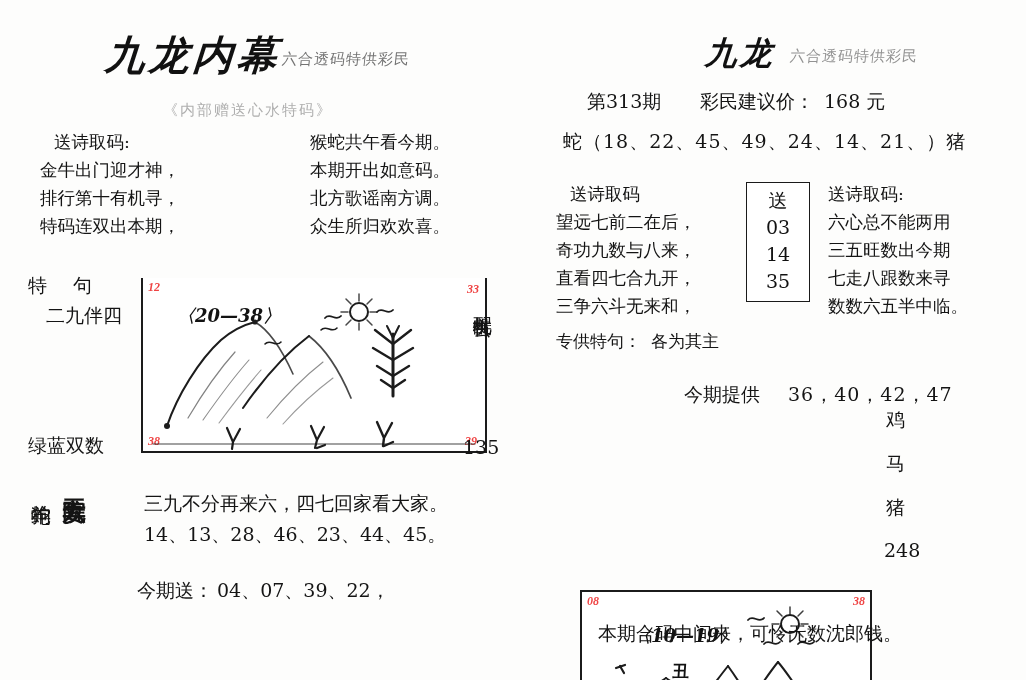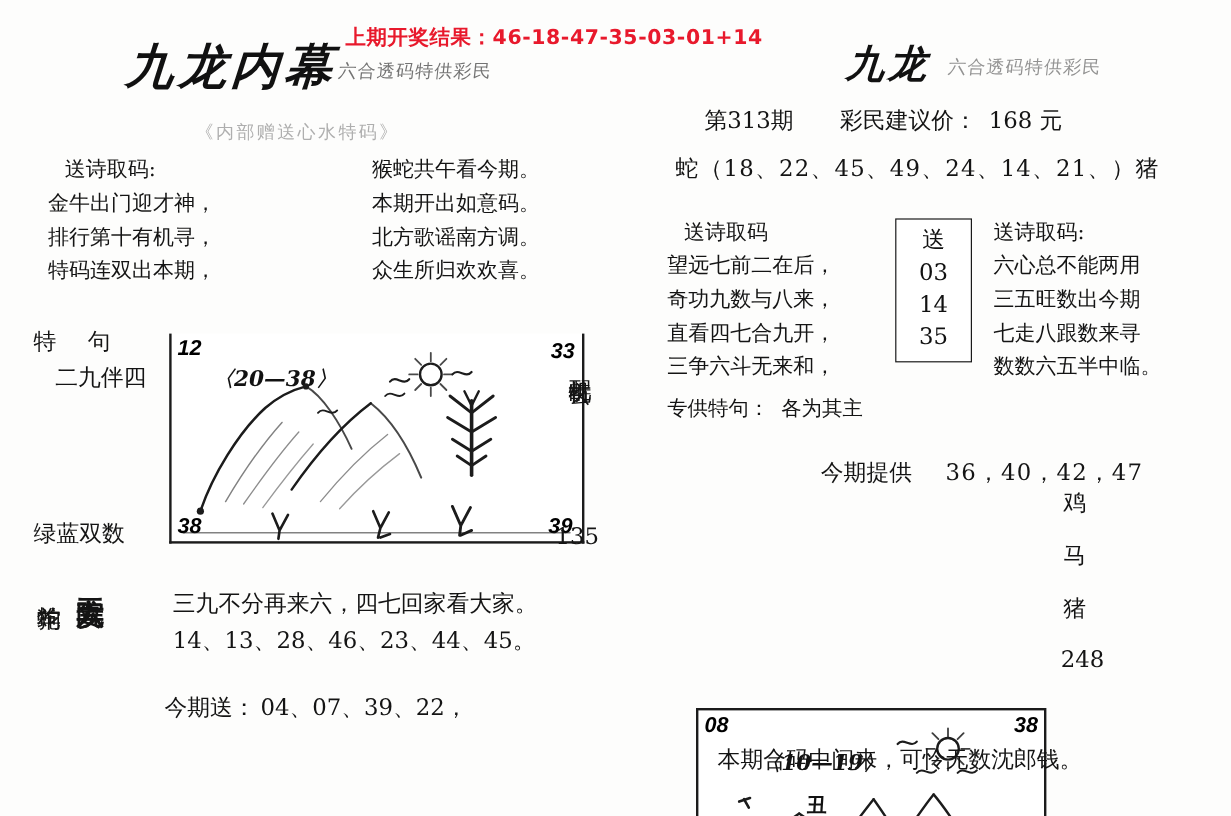--- a/index.html
+++ b/index.html
@@ -109,23 +109,23 @@
 
   
   .sketch {
     border: 2px solid #1b1b1b;
     background: #fff;
     position: relative;
   }
   .sketch.left-sk { border-width: 0 2px 2px 2px; border-top: none; }
   .corner {
     position: absolute;
-    font-family: Liberation Sans, sans-serif;
-    font-size: 18px;
-    color: #000000;
+    font-family: Liberation Serif, serif;
+    font-size: 12px;
+    color: #ef4444;
     font-style: italic;
     font-weight: 600;
   }
   .range-lbl {
     position: absolute;
     font-family: "DejaVu Serif", "Liberation Serif", serif;
     font-size: 18px;
     font-style: italic;
     font-weight: 600;
     color: #121212;
@@ -142,23 +142,20 @@
 </style>
 </head>
 <body>
 
 <div id="page">
 
   <div class="abs brand-big" style="left:105px; top:28px;">九龙内幕</div>
 
   <div class="abs brand-sub" style="left:282px; top:50px;">六合透码特供彩民</div>
 
-  <div class="abs redline" style="left:288px; top:20px;">
-    <span>上期开奖结果：</span><span class="nums">46-18-47-35-03-01+14</span>
-  </div>
 
   <div class="abs faint-title" style="left:163px; top:101px;">《内部赠送心水特码》</div>
 
   <div class="abs brand-mid" style="left:705px; top:32px;">九龙</div>
 
   <div class="abs brand-sub faint" style="left:790px; top:47px;">六合透码特供彩民</div>
 
   <div class="abs txt lg" style="left:587px; top:88px;">第313期</div>
 
   <div class="abs txt lg" style="left:700px; top:88px;">彩民建议价：</div>

